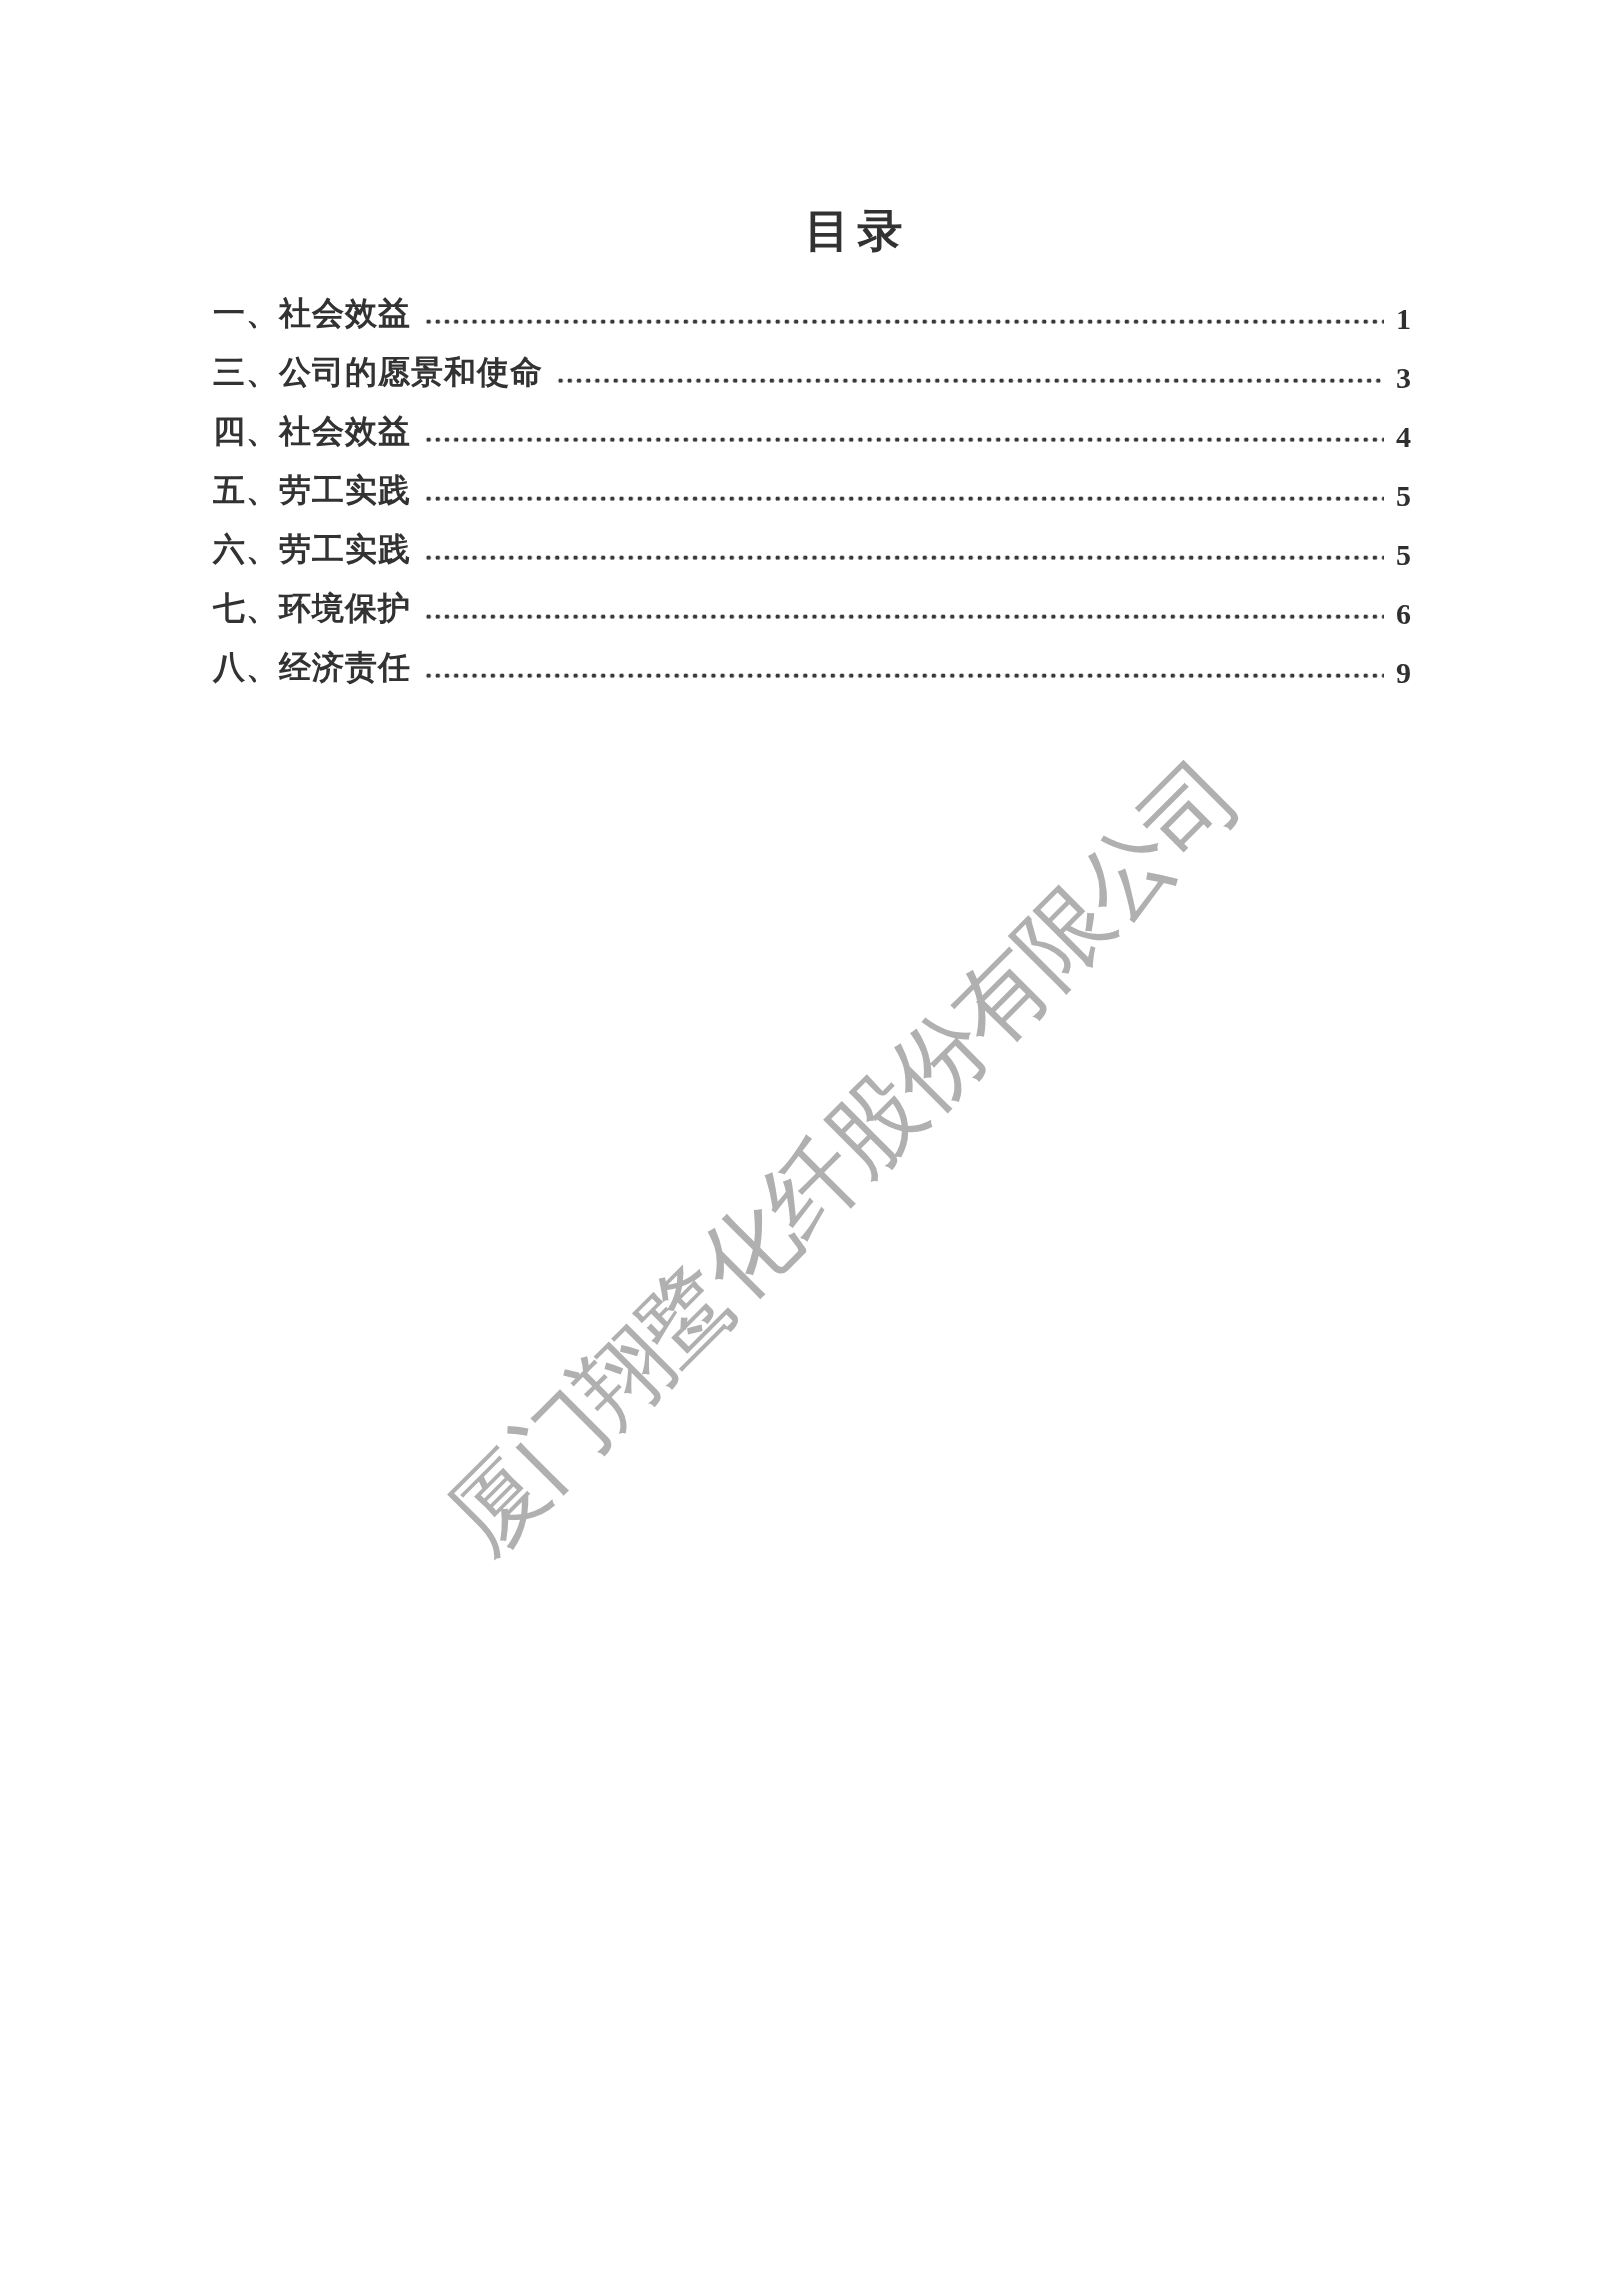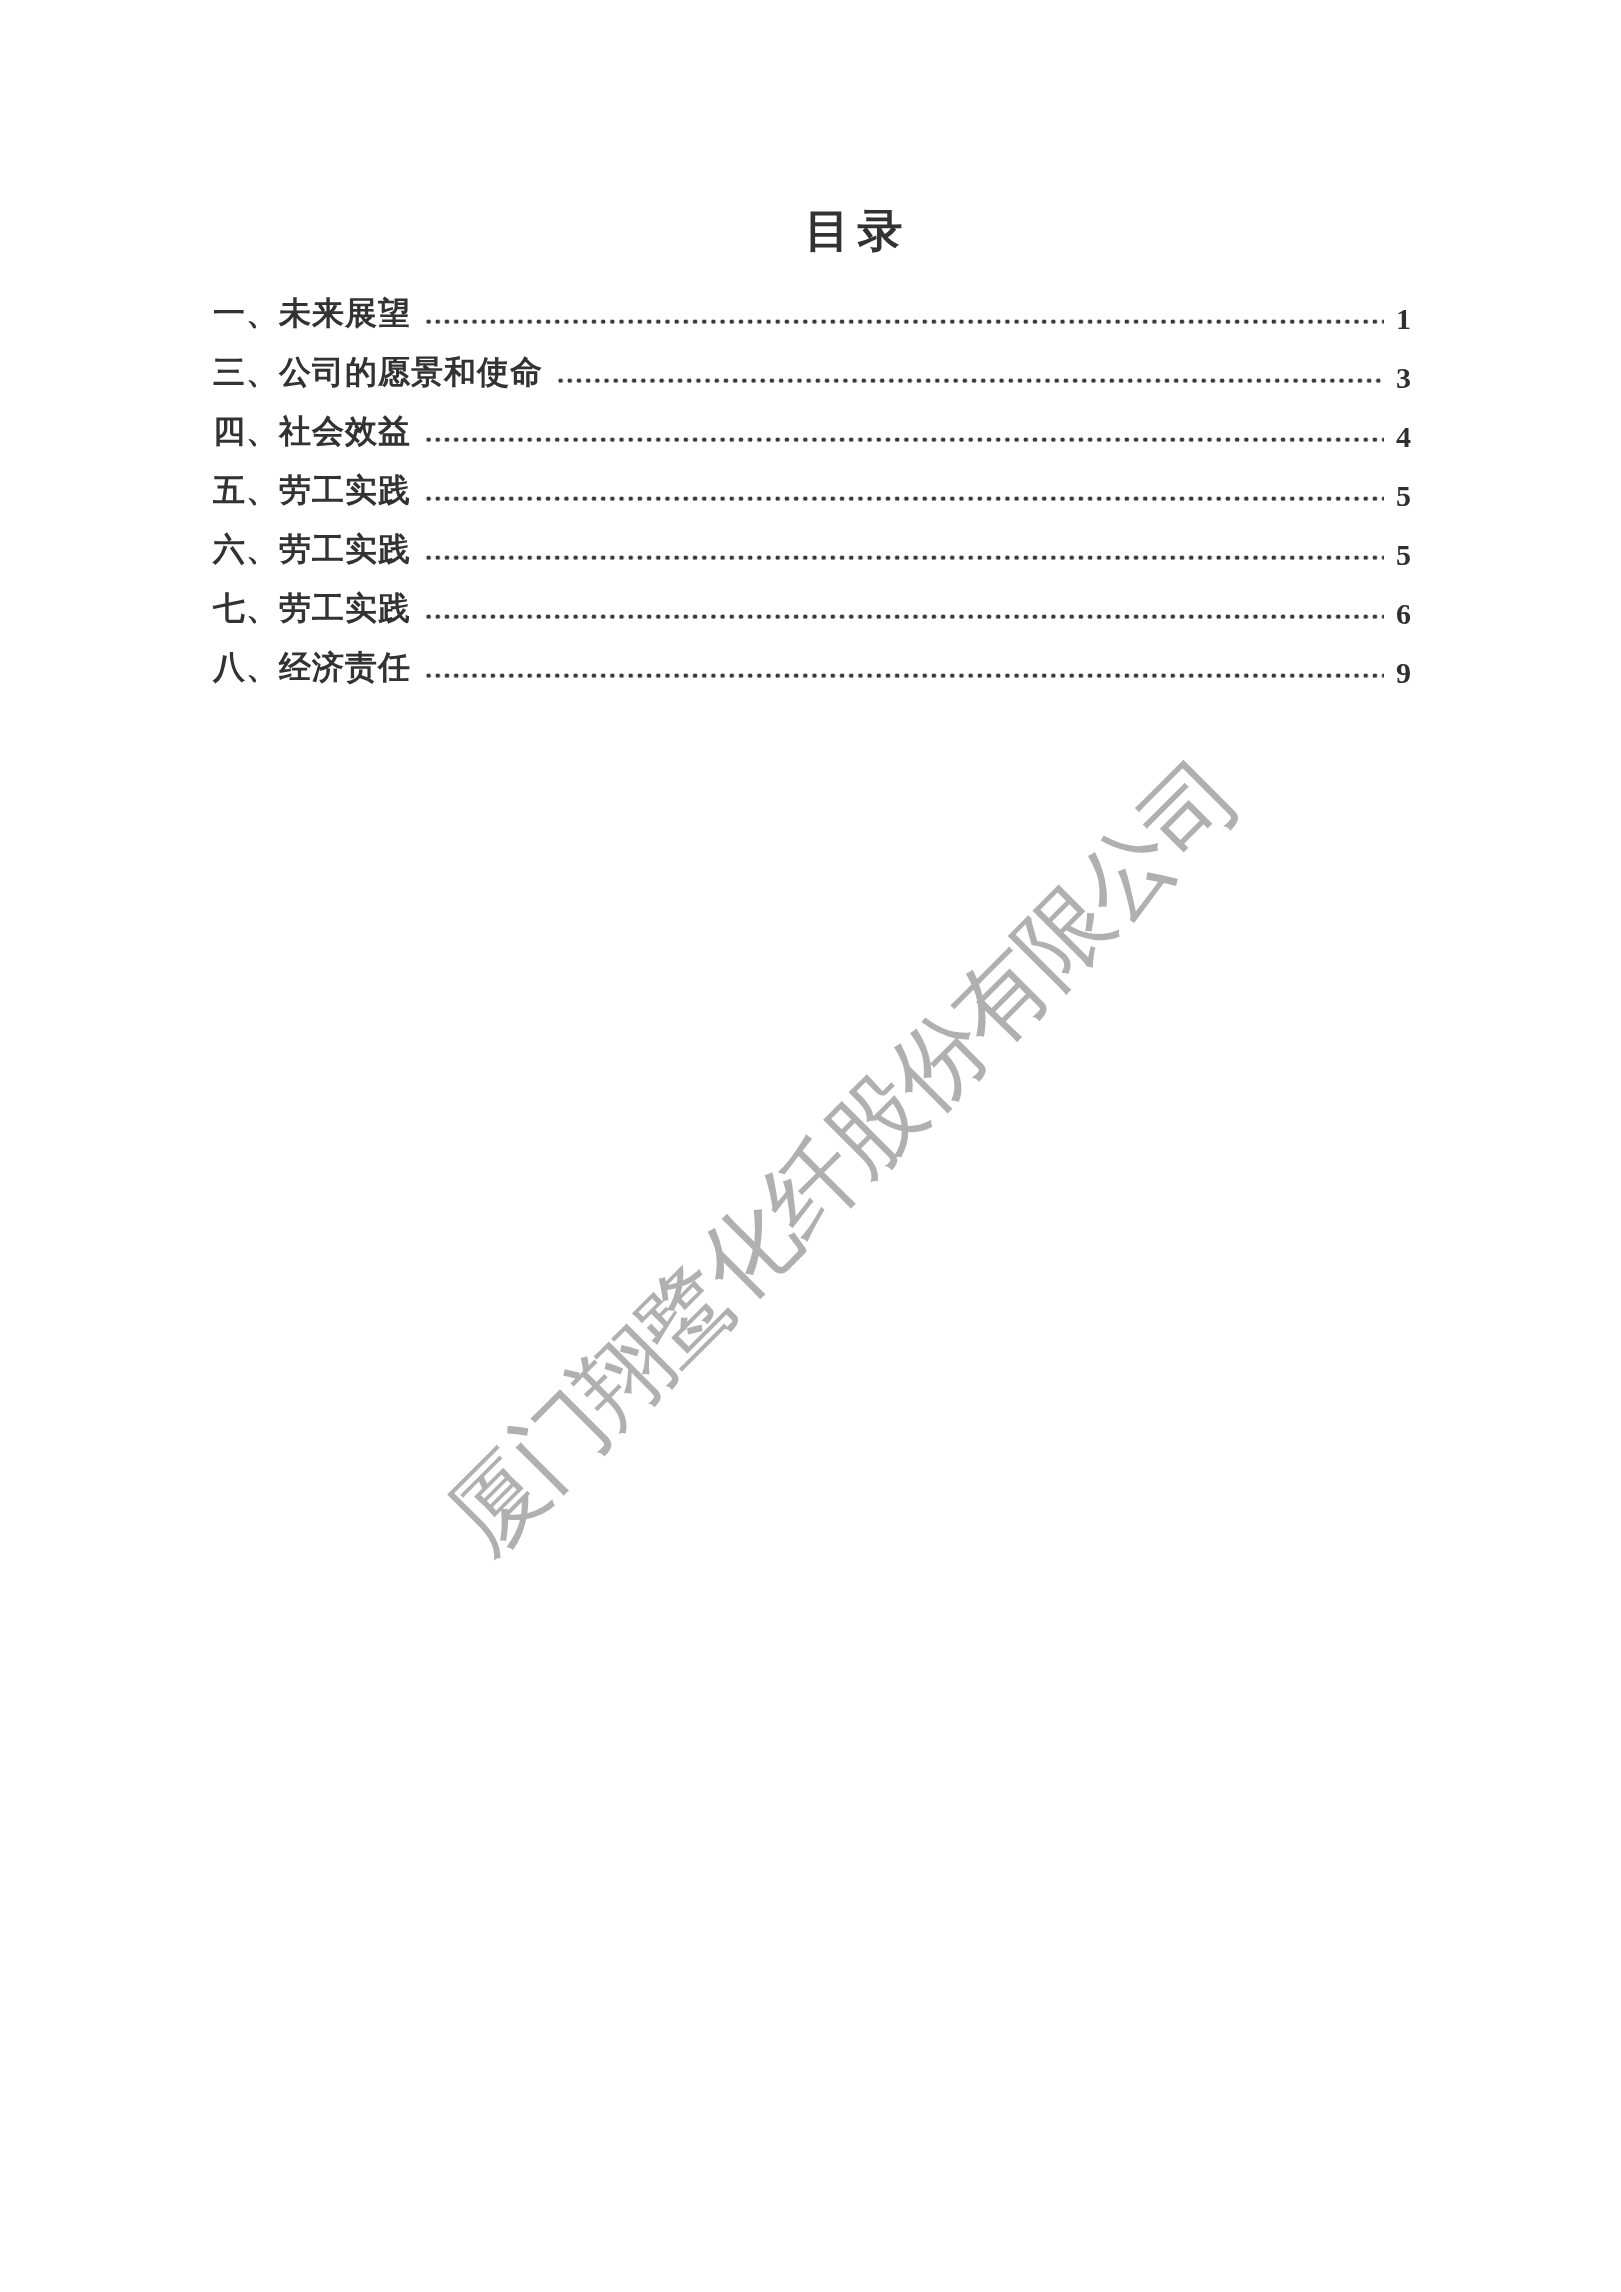--- a/index.html
+++ b/index.html
@@ -92,21 +92,21 @@
 <div class="page">
 
   <div class="watermark">厦门翔鹭化纤股份有限公司</div>
 
   <h1 class="doc-title">
     <span class="title-inner">目录</span>
   </h1>
 
   <div class="toc" id="toc">
       <div class="toc-row">
-        <span class="toc-label">一、未来展望</span>
+        <span class="toc-label">一、社会效益</span>
         <span class="toc-leader"></span>
         <span class="toc-page">1</span>
       </div>
       <div class="toc-row">
         <span class="toc-label">三、公司的愿景和使命</span>
         <span class="toc-leader"></span>
         <span class="toc-page">3</span>
       </div>
       <div class="toc-row">
         <span class="toc-label">四、社会效益</span>
@@ -117,21 +117,21 @@
         <span class="toc-label">五、劳工实践</span>
         <span class="toc-leader"></span>
         <span class="toc-page">5</span>
       </div>
       <div class="toc-row">
         <span class="toc-label">六、劳工实践</span>
         <span class="toc-leader"></span>
         <span class="toc-page">5</span>
       </div>
       <div class="toc-row">
-        <span class="toc-label">七、劳工实践</span>
+        <span class="toc-label">七、环境保护</span>
         <span class="toc-leader"></span>
         <span class="toc-page">6</span>
       </div>
       <div class="toc-row">
         <span class="toc-label">八、经济责任</span>
         <span class="toc-leader"></span>
         <span class="toc-page">9</span>
       </div>
     </div>
 

